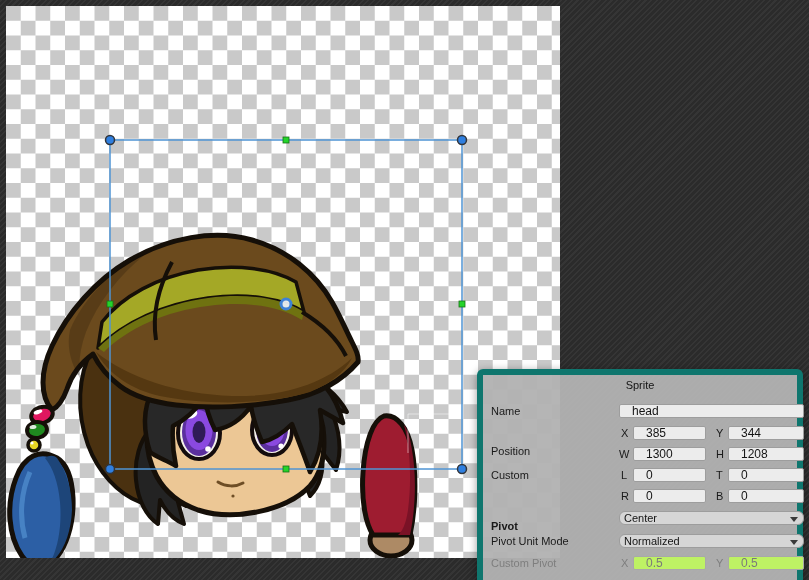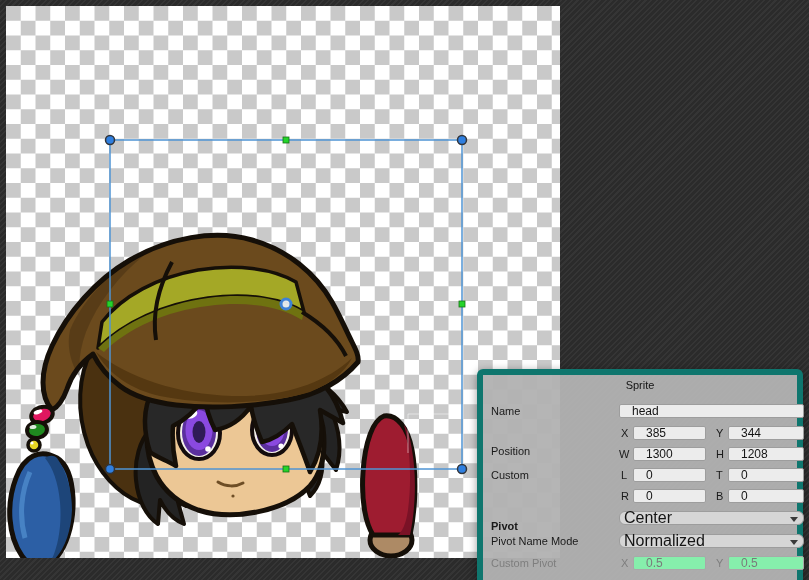--- a/index.html
+++ b/index.html
@@ -26,25 +26,25 @@
   .plabel{position:absolute;left:8px;font-size:11px;color:#1a1a1a;line-height:14px;white-space:nowrap;}
   .plabel.disabled{color:#7e7e7e;}
   .letter{position:absolute;width:13px;text-align:left;font-size:11px;color:#1a1a1a;line-height:14px;}
   .letter.disabled{color:#7e7e7e;}
   .pinput{
     position:absolute;height:14px;box-sizing:border-box;
     background:#ececec;border:1px solid #9d9d9d;border-radius:2px;
     font-family:"Liberation Sans",sans-serif;font-size:12px;color:#141414;
     padding:0 0 0 12px;line-height:12px;outline:none;
   }
-  .pinput:disabled{background:#86efac;color:#7a7a7a;border-color:#a8a8a8;}
+  .pinput:disabled{background:#bef264;color:#7a7a7a;border-color:#a8a8a8;}
   .dropdown{
     position:absolute;height:14px;box-sizing:border-box;left:136px;width:185px;
     background:#d6d6d6;border:1px solid #9d9d9d;border-radius:6px;
-    font-size:16px;color:#141414;line-height:12px;padding:0 14px 0 4px;
+    font-size:11px;color:#141414;line-height:12px;padding:0 14px 0 4px;
     display:flex;align-items:center;cursor:default;
   }
   .dd-arrow{
     position:absolute;right:5px;top:5px;width:0;height:0;
     border-left:4px solid transparent;border-right:4px solid transparent;
     border-top:5px solid #3a3a3a;
   }
 </style>
 </head>
 <body>
@@ -167,21 +167,21 @@
   <input class="pinput" style="left: 150px; top: 114px; width: 73px;" value="0">
   <div class="letter" style="left:233px;top:114px;">B</div>
   <input class="pinput" style="left: 245px; top: 114px; width: 76px;" value="0">
 
   <div class="plabel" style="top:144px;font-weight:bold;">Pivot</div>
   <div class="dropdown" style="top:136px;">
     <span>Center</span>
     <span class="dd-arrow"></span>
   </div>
 
-  <div class="plabel" style="top:159px;">Pivot Name Mode</div>
+  <div class="plabel" style="top:159px;">Pivot Unit Mode</div>
   <div class="dropdown" style="top:159px;text-align:center;">
     <span>Normalized</span>
     <span class="dd-arrow"></span>
   </div>
 
   <div class="plabel disabled" style="top:181px;text-align:right;">Custom Pivot</div>
   <div class="letter disabled" style="left:138px;top:181px;">X</div>
   <input class="pinput" disabled="" style="left: 150px; top: 181px; width: 73px;" value="0.5">
   <div class="letter disabled" style="left:233px;top:181px;">Y</div>
   <input class="pinput" disabled="" style="left: 245px; top: 181px; width: 76px;" value="0.5">

